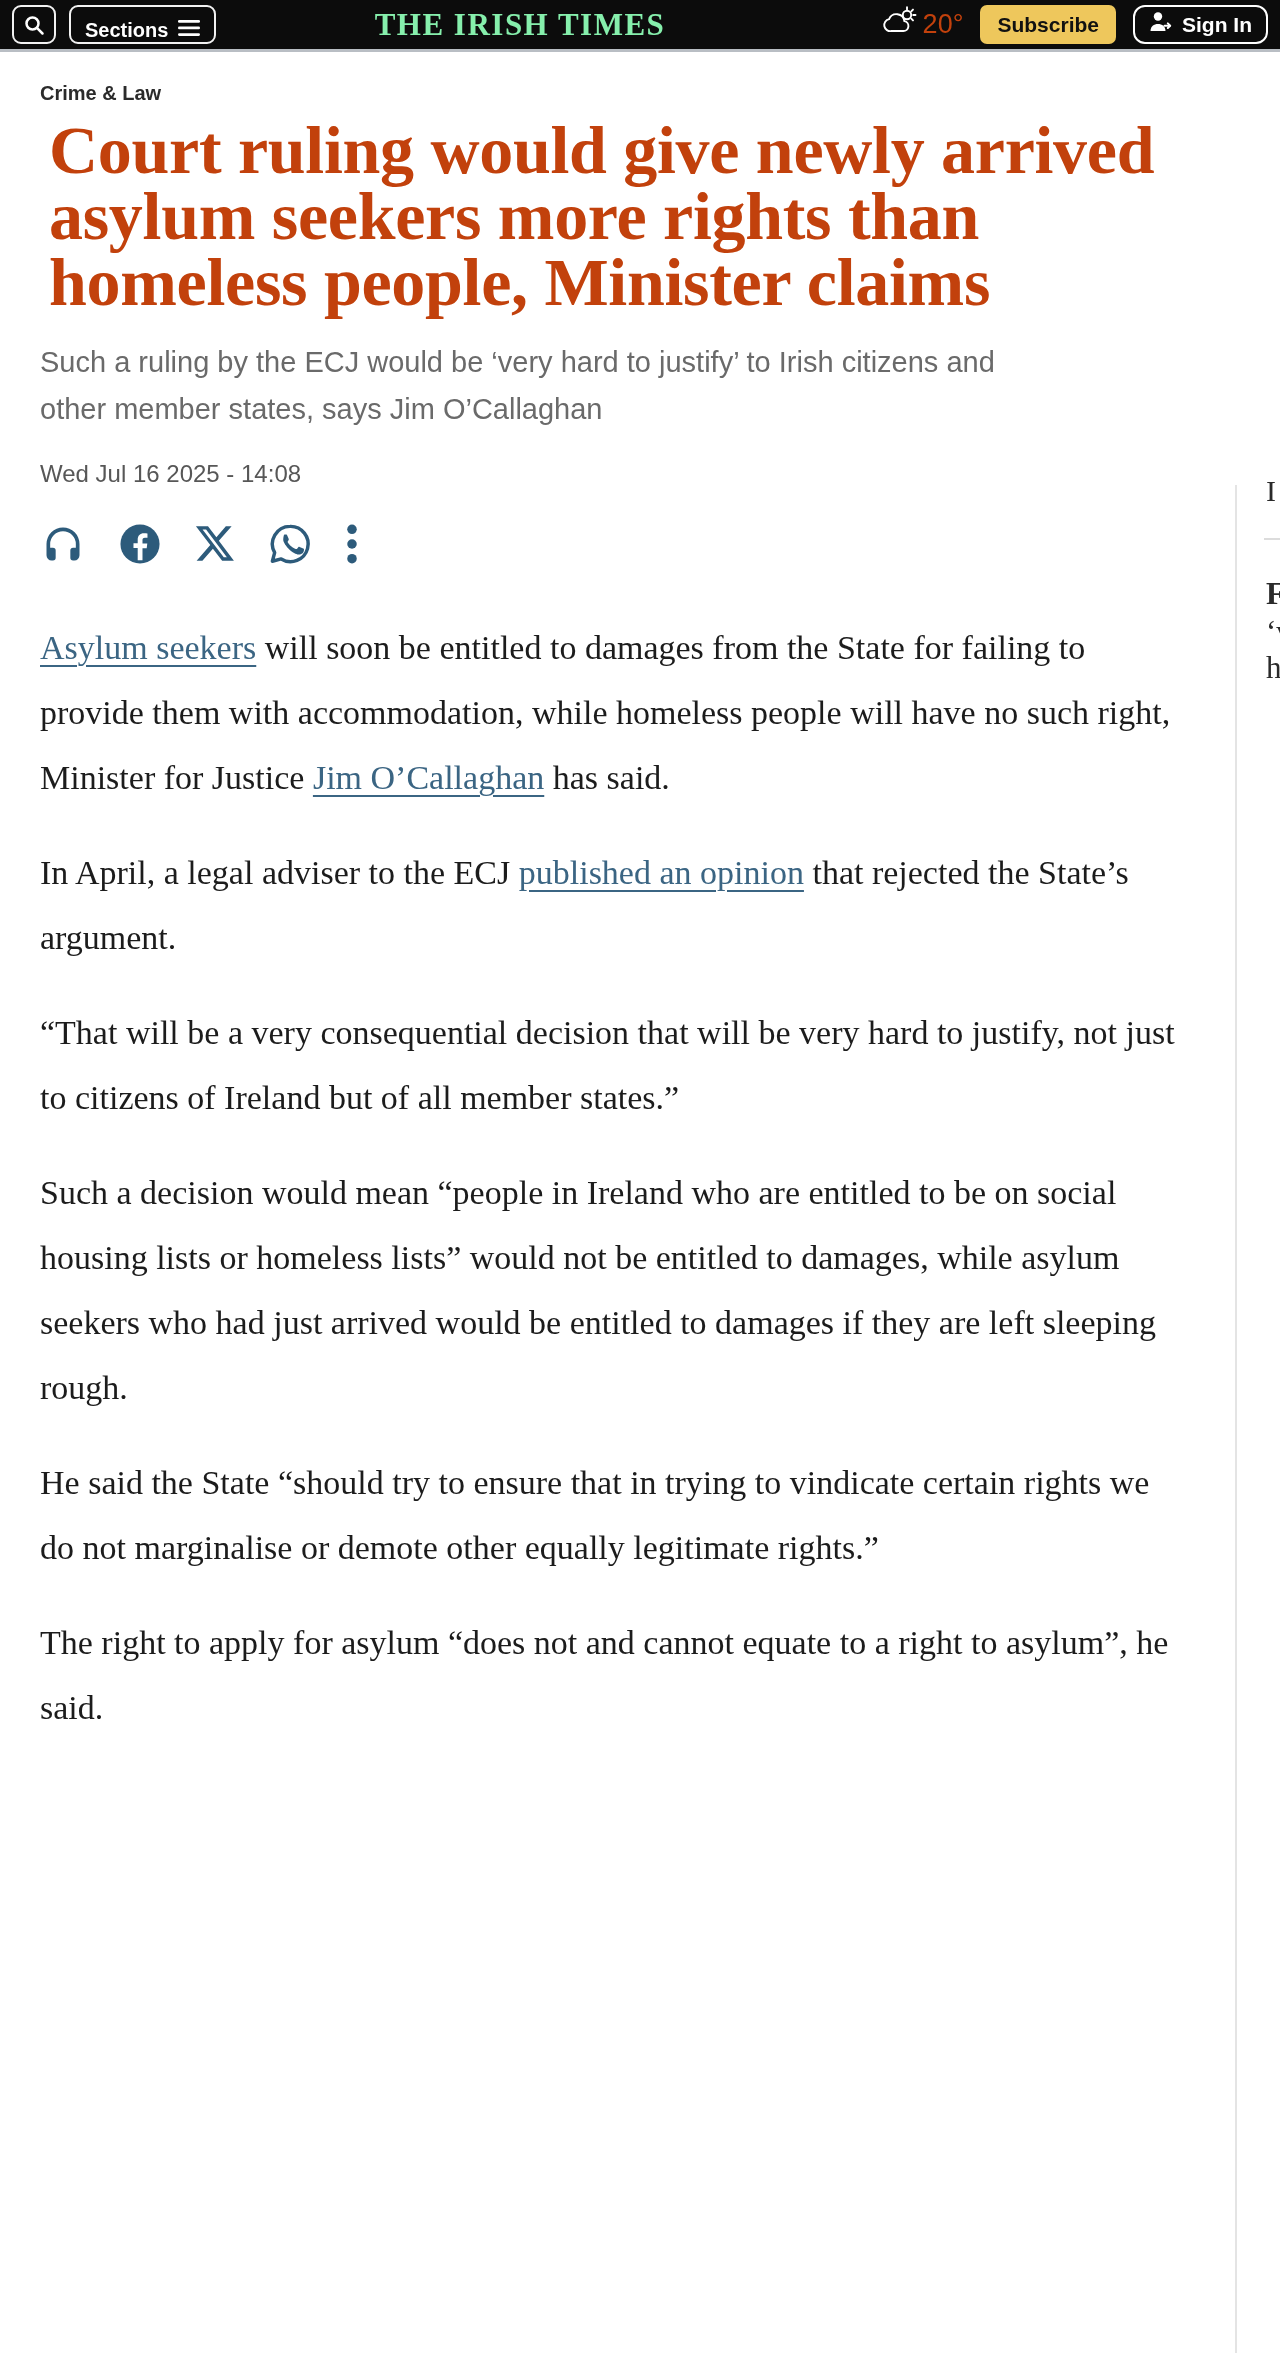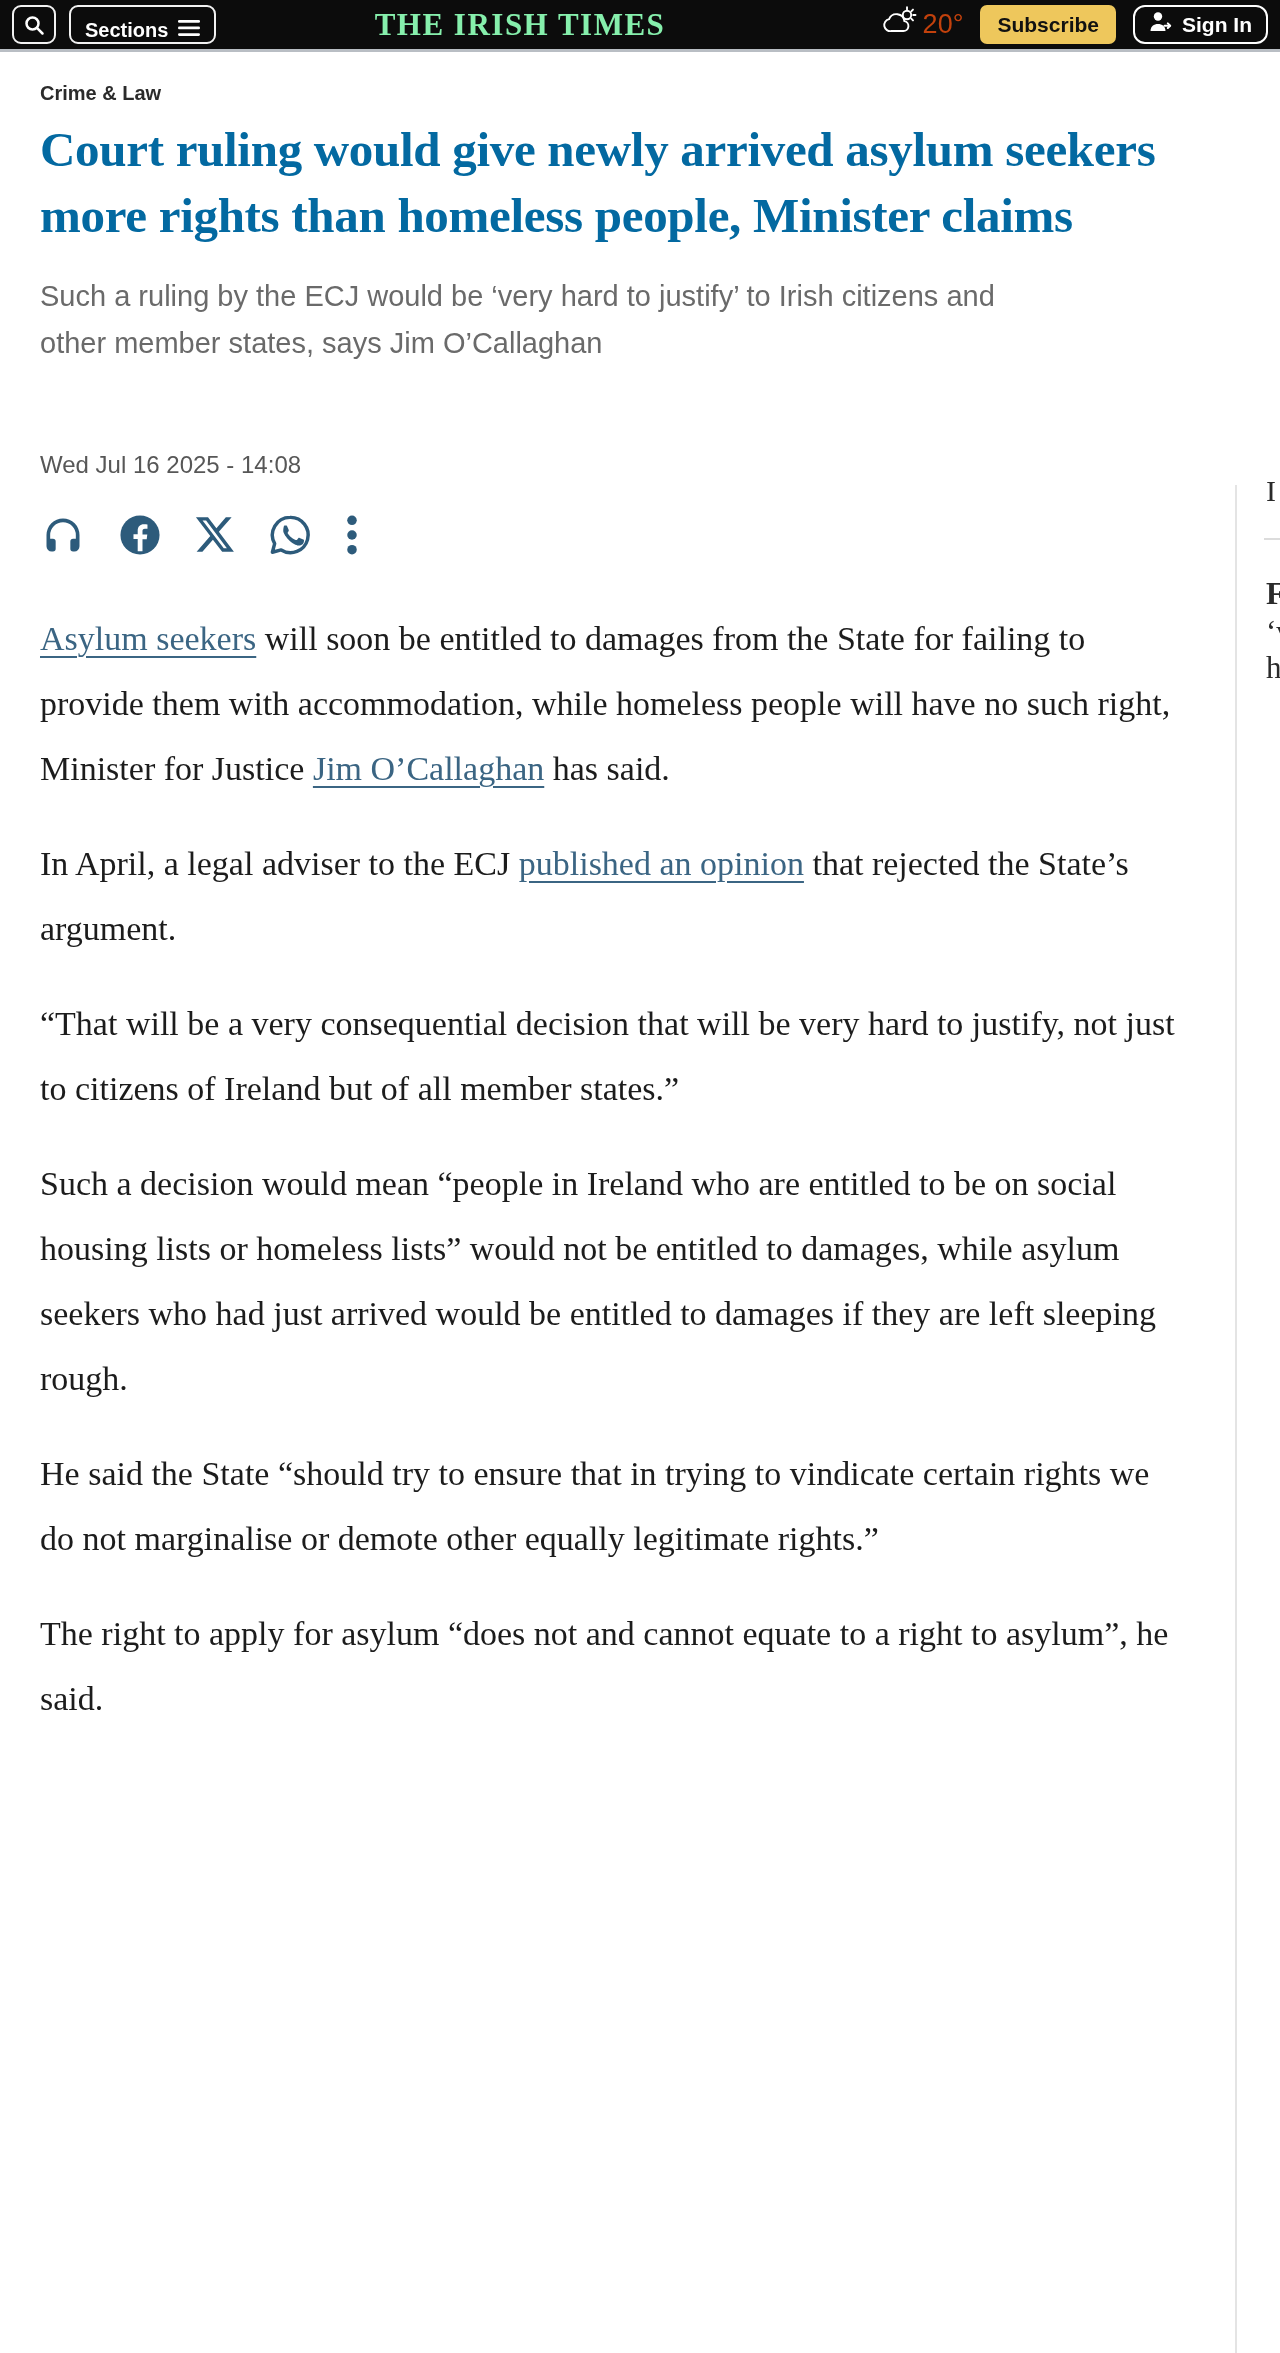--- a/index.html
+++ b/index.html
@@ -24,25 +24,25 @@
     padding:0 17px;font-weight:bold;font-size:21px;cursor:pointer;
     font-family:"Liberation Sans","DejaVu Sans",sans-serif;}
   .signin{display:flex;align-items:center;gap:9px;background:transparent;color:#ffffff;
     border:2px solid #ffffff;border-radius:12px;height:39px;padding:0 14px;
     font-weight:bold;font-size:21px;cursor:pointer;box-sizing:border-box;
     font-family:"Liberation Sans","DejaVu Sans",sans-serif;}
 
   
   main{padding:30px 0 0 40px;width:1160px;box-sizing:content-box;}
   .category{font-size:20px;font-weight:bold;color:#2b2b2b;cursor:pointer;}
-  h1.headline{margin:12px 0 0;max-width:1135px;
+  h1.headline{margin:12px 9px 0;max-width:1135px;
     font-family:"Liberation Serif","DejaVu Serif",serif;font-weight:bold;
-    font-size:49px;line-height:66px;letter-spacing:-0.3px;color:#0369a1;}
+    font-size:68px;line-height:66px;letter-spacing:-0.3px;color:#c2410c;}
   .subhead{margin:24px 0 0;max-width:990px;font-size:29px;line-height:47px;color:#6a6a6a;}
-  .dateline{margin-top:84px;font-size:24px;color:#575757;}
+  .dateline{margin-top:27px;font-size:24px;color:#575757;}
   .share-row{margin-top:33px;display:flex;align-items:center;gap:31px;}
   .share-row button{background:none;border:none;padding:0;cursor:pointer;line-height:0;}
   .article-body{margin-top:48px;}
   .article-body p{margin:0 0 30px;max-width:1140px;
     font-family:"Liberation Serif","DejaVu Serif",serif;
     font-size:34px;line-height:65px;color:#1c1c1c;}
   .article-body a{color:#3b6583;text-decoration:underline;
     text-decoration-thickness:2px;text-underline-offset:6px;cursor:pointer;}
 
   

